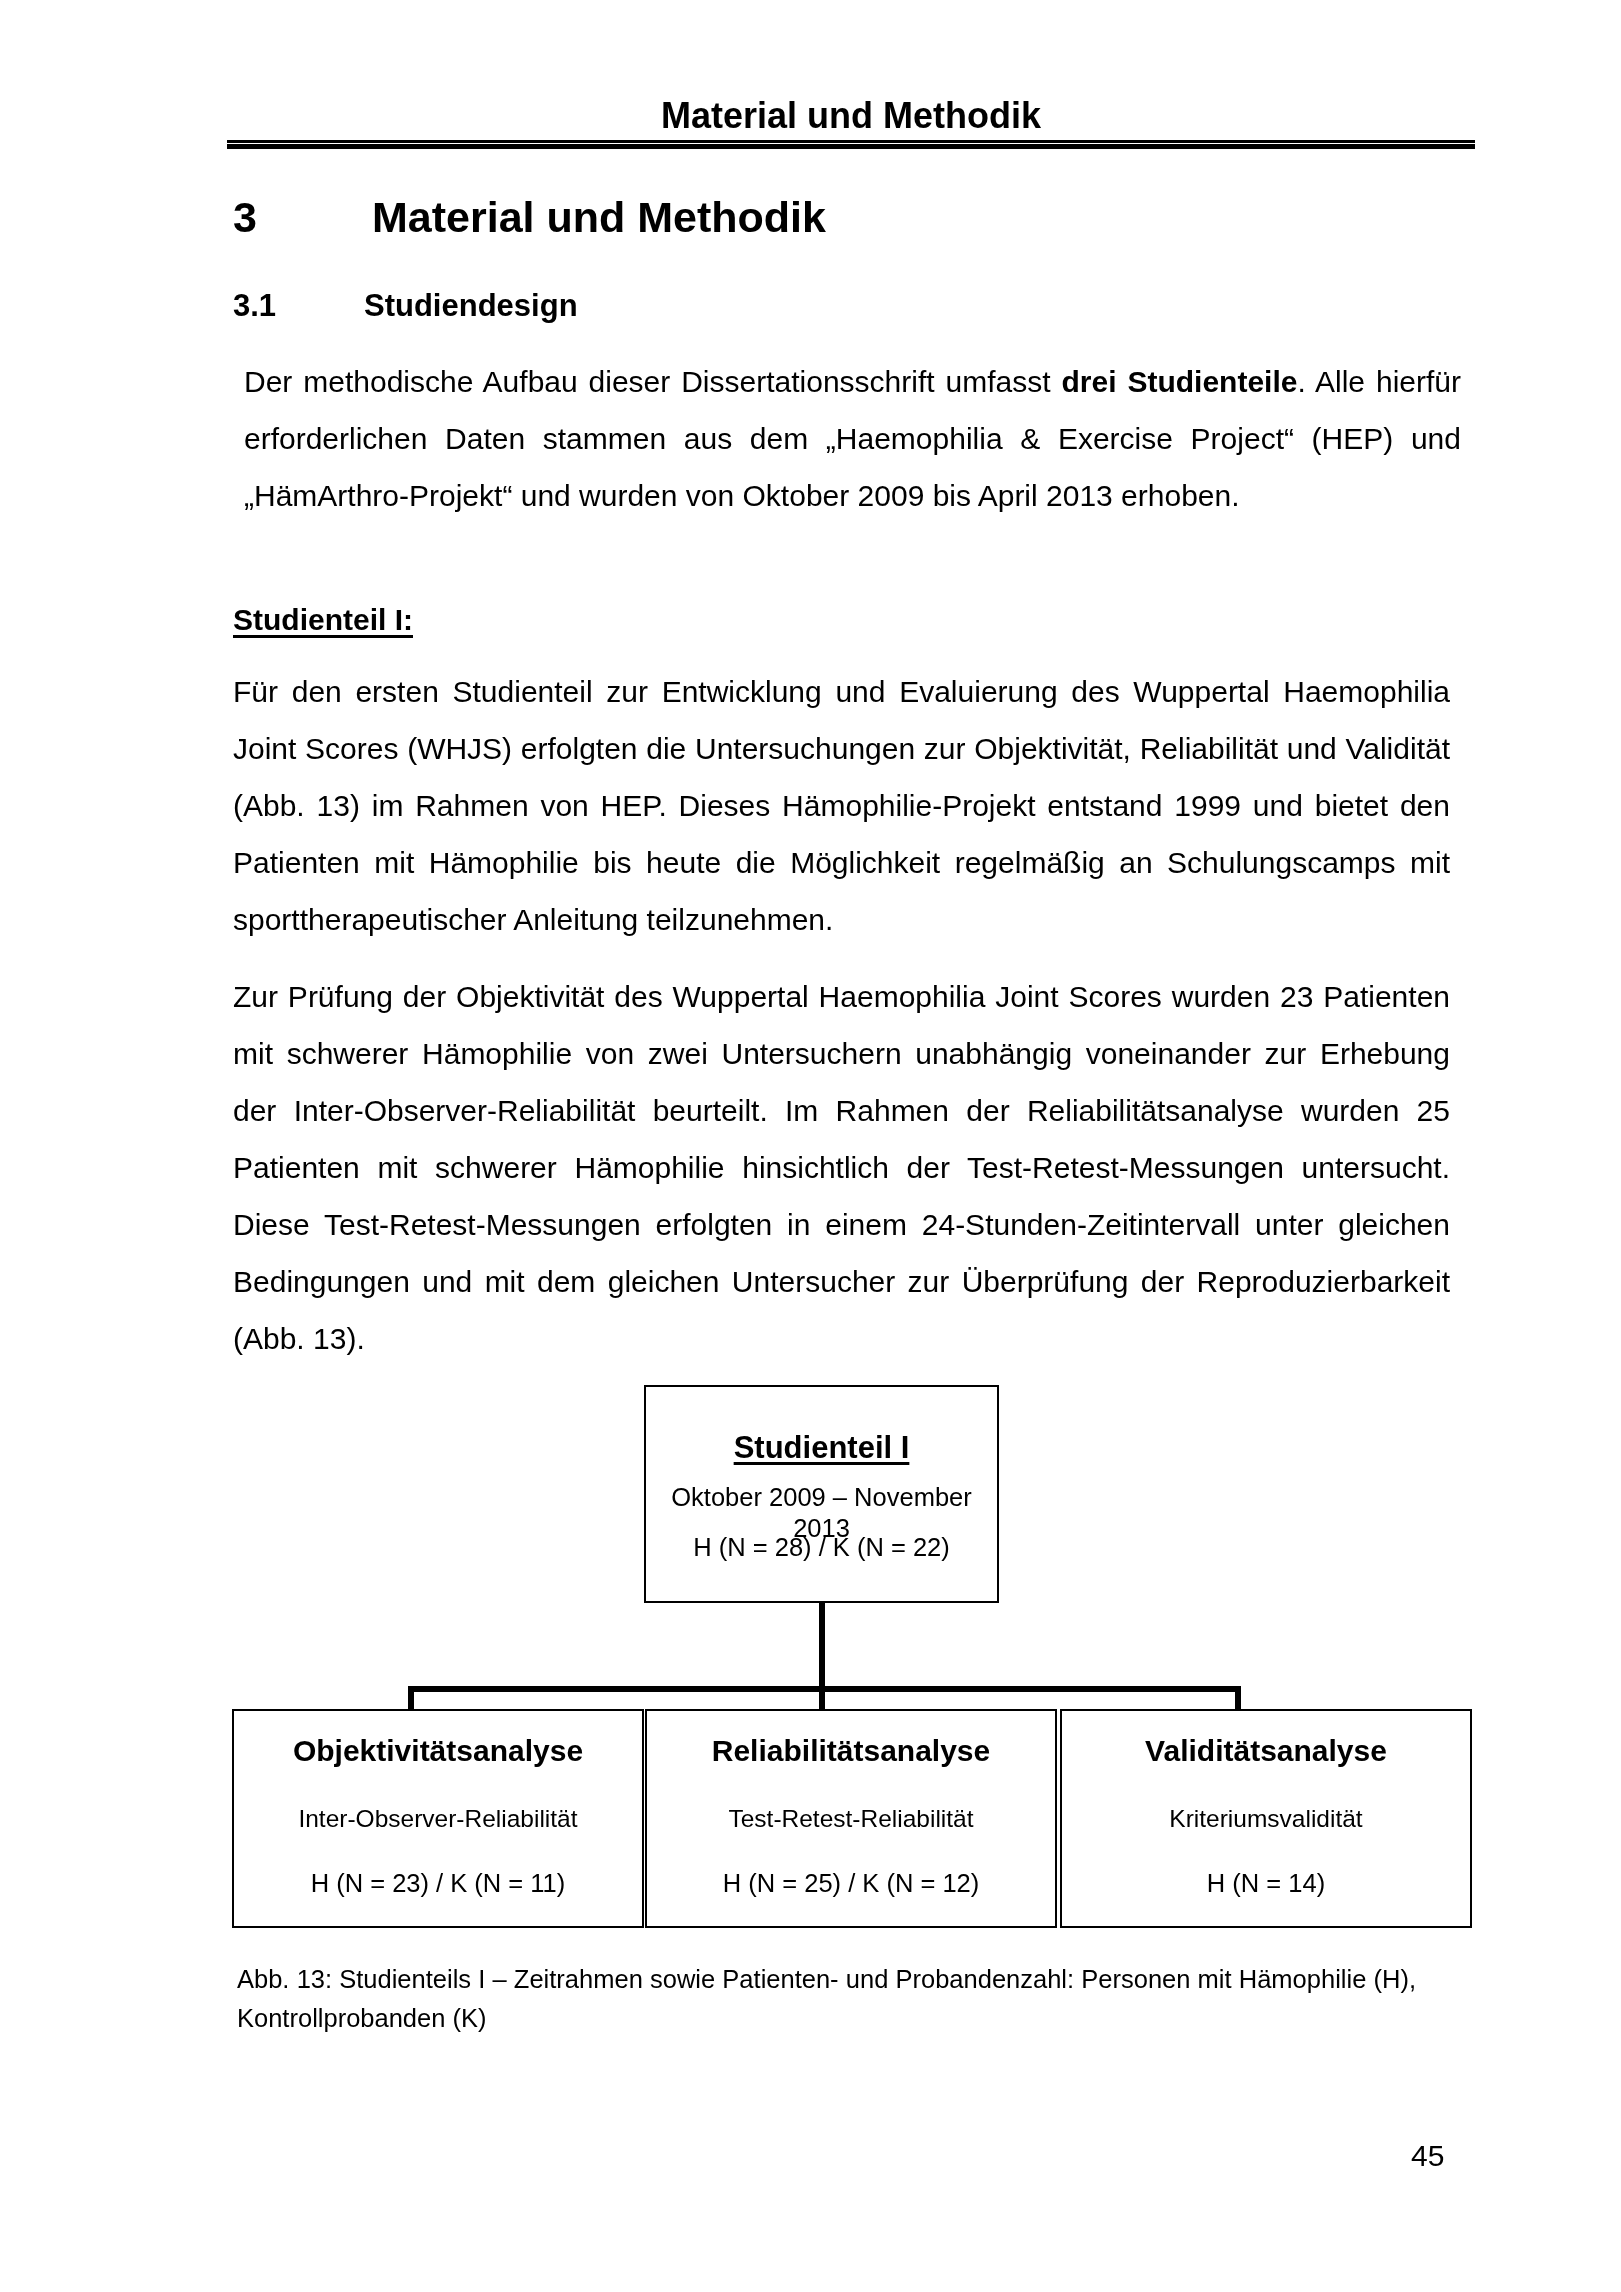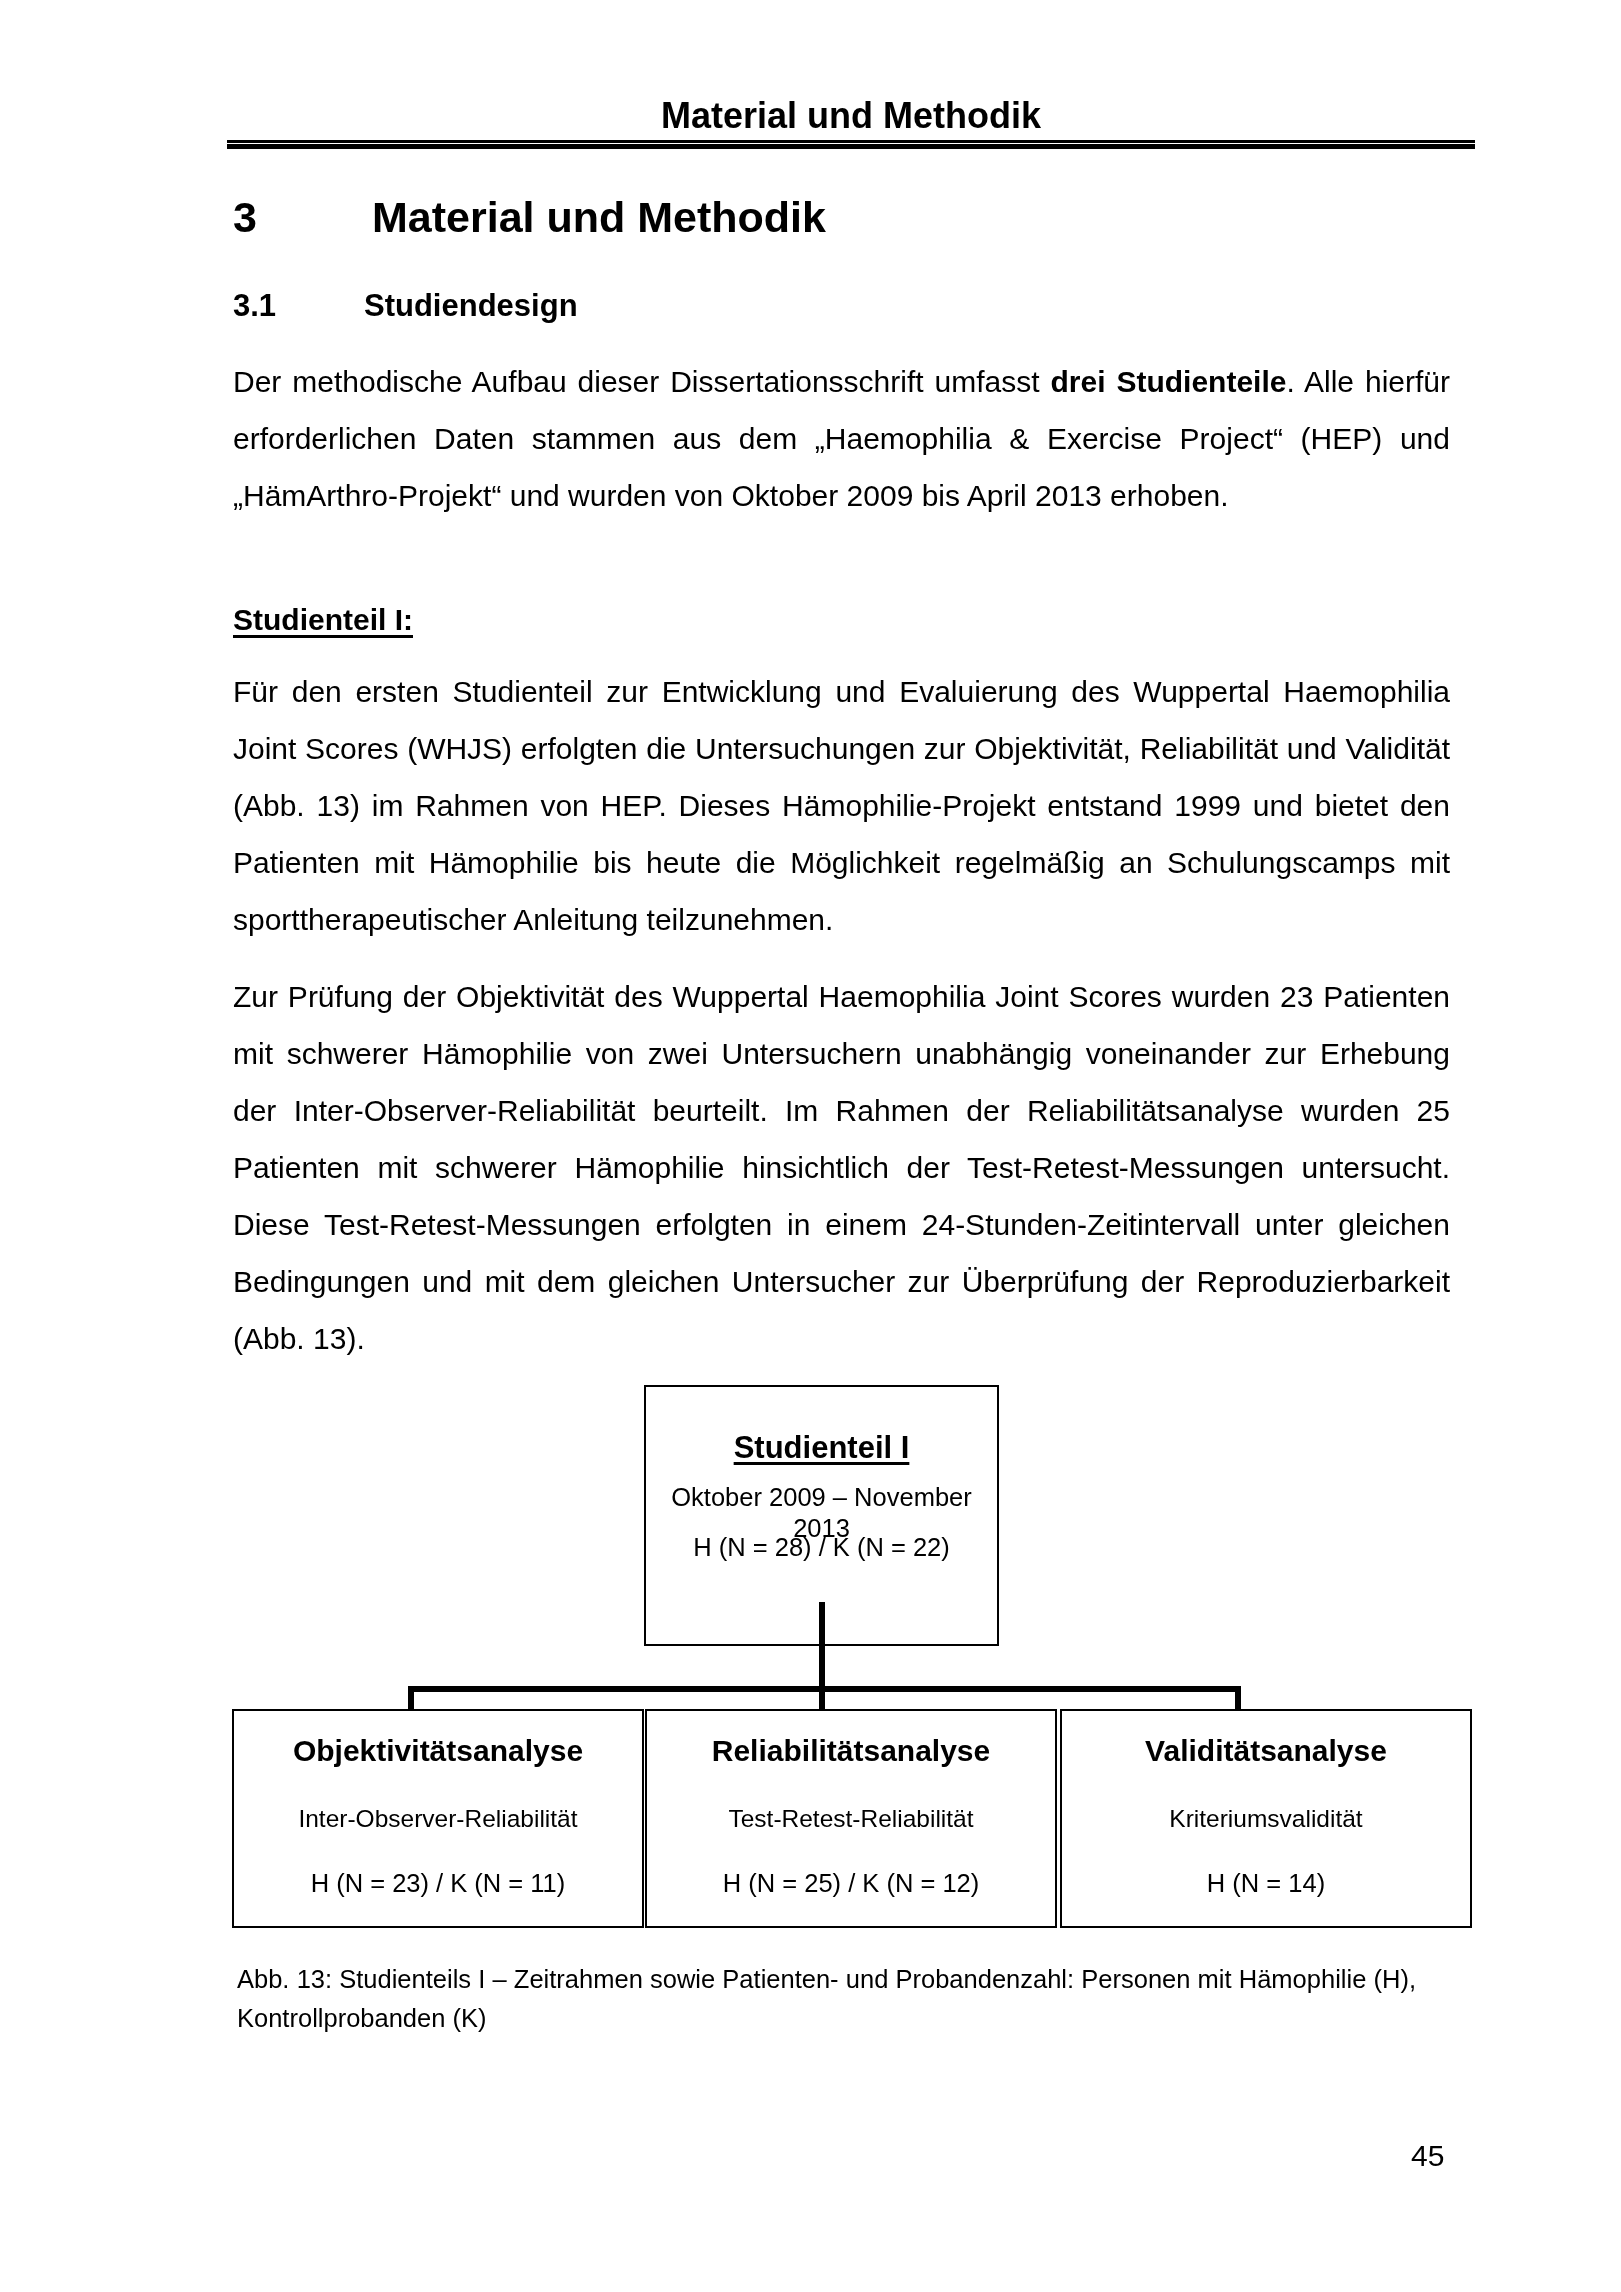--- a/index.html
+++ b/index.html
@@ -9,26 +9,26 @@
   .rule-thin { left:227px; width:1248px; top:140px; height:2.9px; background:#000; }
   .rule-thick { left:227px; width:1248px; top:144px; height:4.9px; background:#000; }
   .h1 { top:192px; font-weight:bold; font-size:43px; line-height:51px; }
   .h1-num { left:233px; }
   .h1-title { left:372px; }
   .h2 { top:287px; font-weight:bold; font-size:31px; line-height:37px; }
   .h2-num { left:233px; }
   .h2-title { left:364px; }
   .para { left:233px; width:1217px; font-size:30px; line-height:57px; text-align:justify; }
   .para b { font-weight:bold; }
-  .p1 { top:353px; }
+  .p1 { top:353px;margin-left:11px; }
   .sub { left:233px; top:600px; font-weight:bold; font-size:30px; line-height:39px; text-decoration:underline; text-decoration-thickness:2.9px; text-underline-offset:4.9px; }
   .p2 { top:663px; }
   .p3 { top:968px; }
   .box { position:absolute; border:2.9px solid #000; box-sizing:border-box; text-align:center; background:#fff; }
-  .box-top { left:644px; top:1385px; width:355px; height:261px; }
+  .box-top { left:644px; top:1385px; width:355px; height:218px; }
   .box-top .t { position:absolute; left:0; right:0; top:41px; font-weight:bold; font-size:31px; line-height:39px; text-decoration:underline; text-decoration-thickness:2.9px; text-underline-offset:3.9px; }
   .box-top .l1 { position:absolute; left:0; right:0; top:95px; font-size:25.5px; line-height:31px; }
   .box-top .l2 { position:absolute; left:0; right:0; top:145px; font-size:25.5px; line-height:31px; }
   .box-low { top:1709px; width:412px; height:219px; }
   .box-low .t { position:absolute; left:0; right:0; top:19.6px; font-weight:bold; font-size:30px; line-height:39px; }
   .box-low .l1 { position:absolute; left:0; right:0; top:92px; font-size:24.5px; line-height:31px; }
   .box-low .l2 { position:absolute; left:0; right:0; top:157px; font-size:25.5px; line-height:31px; }
   .b1 { left:232px; }
   .b2 { left:645px; }
   .b3 { left:1060px; }

